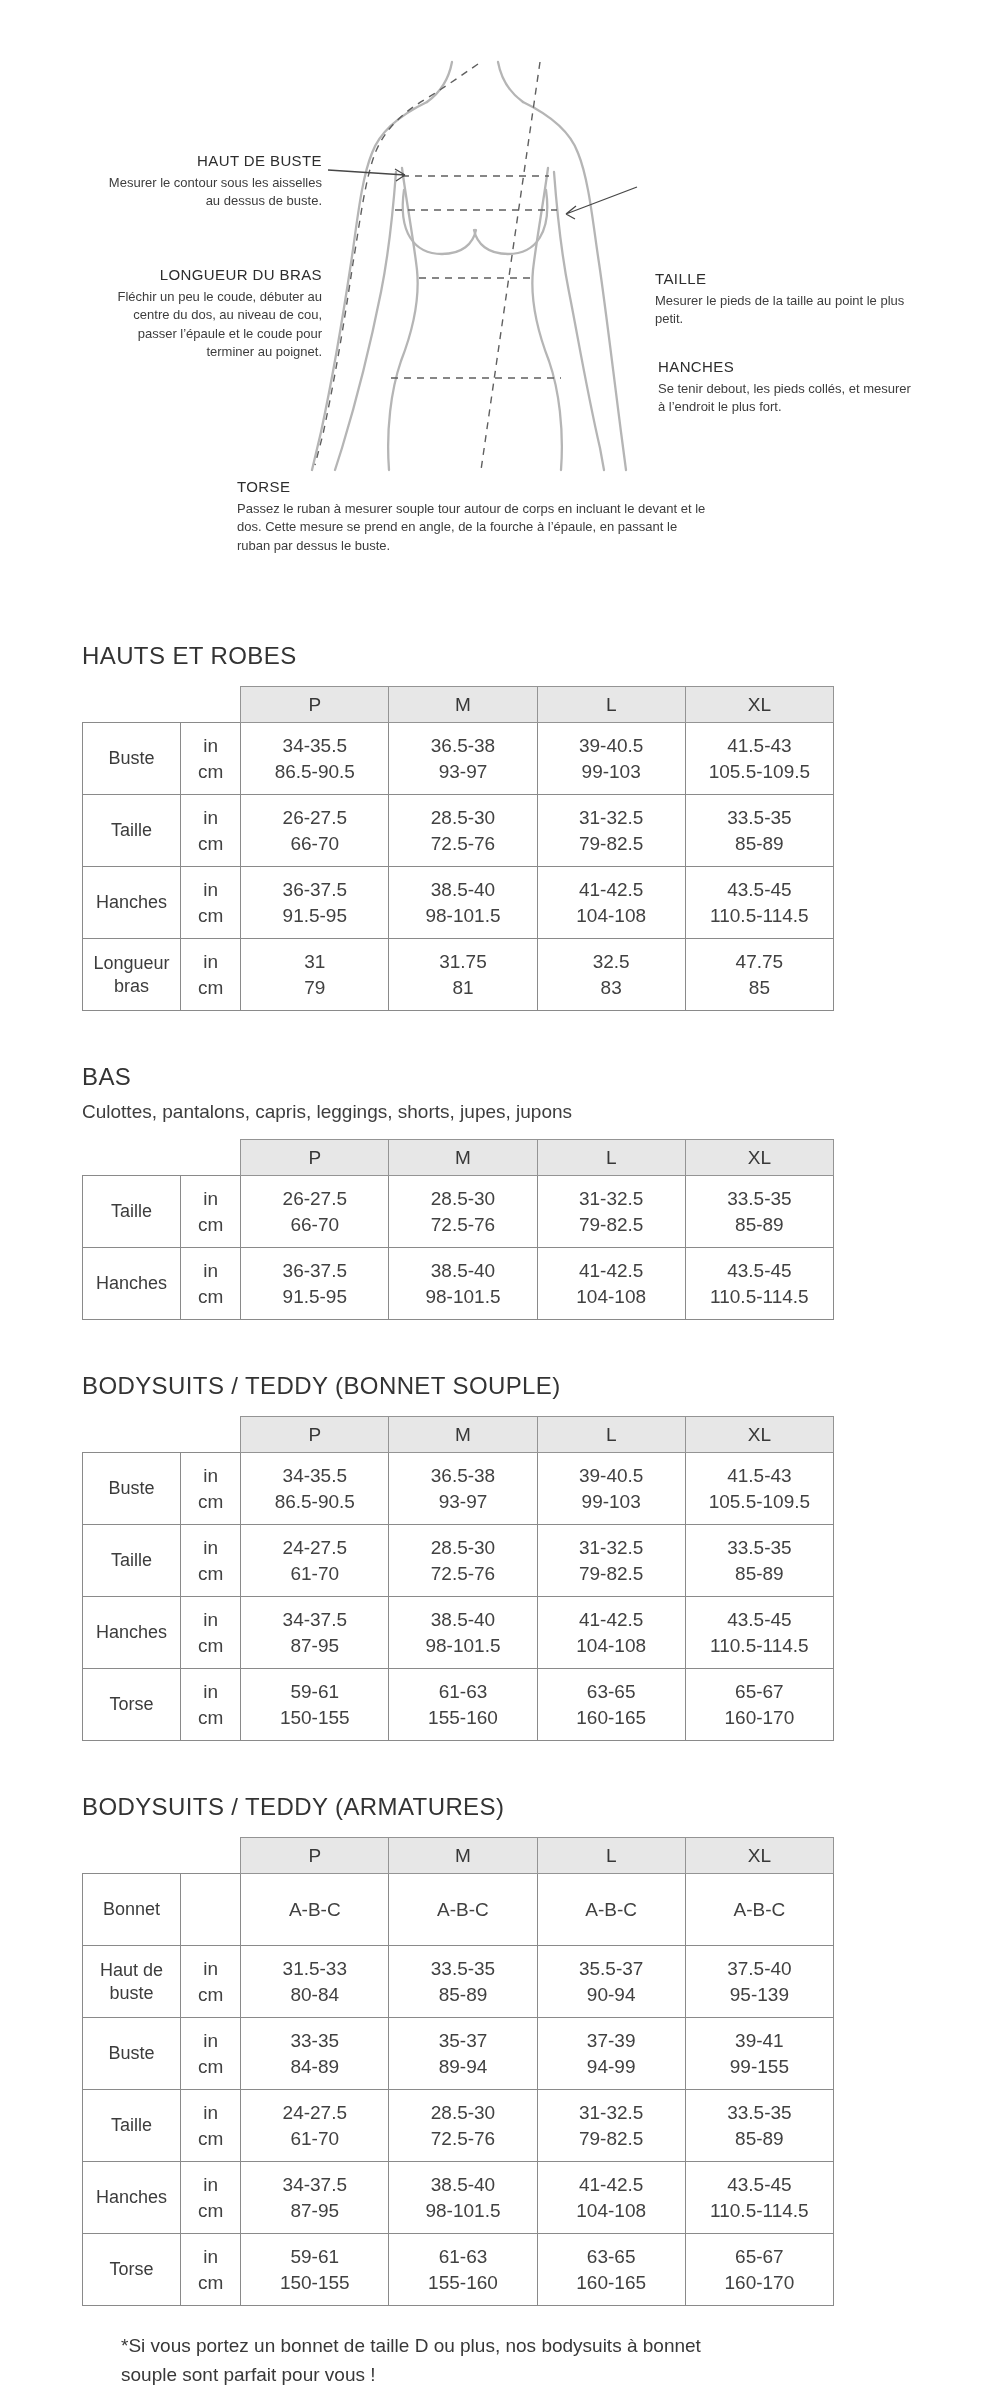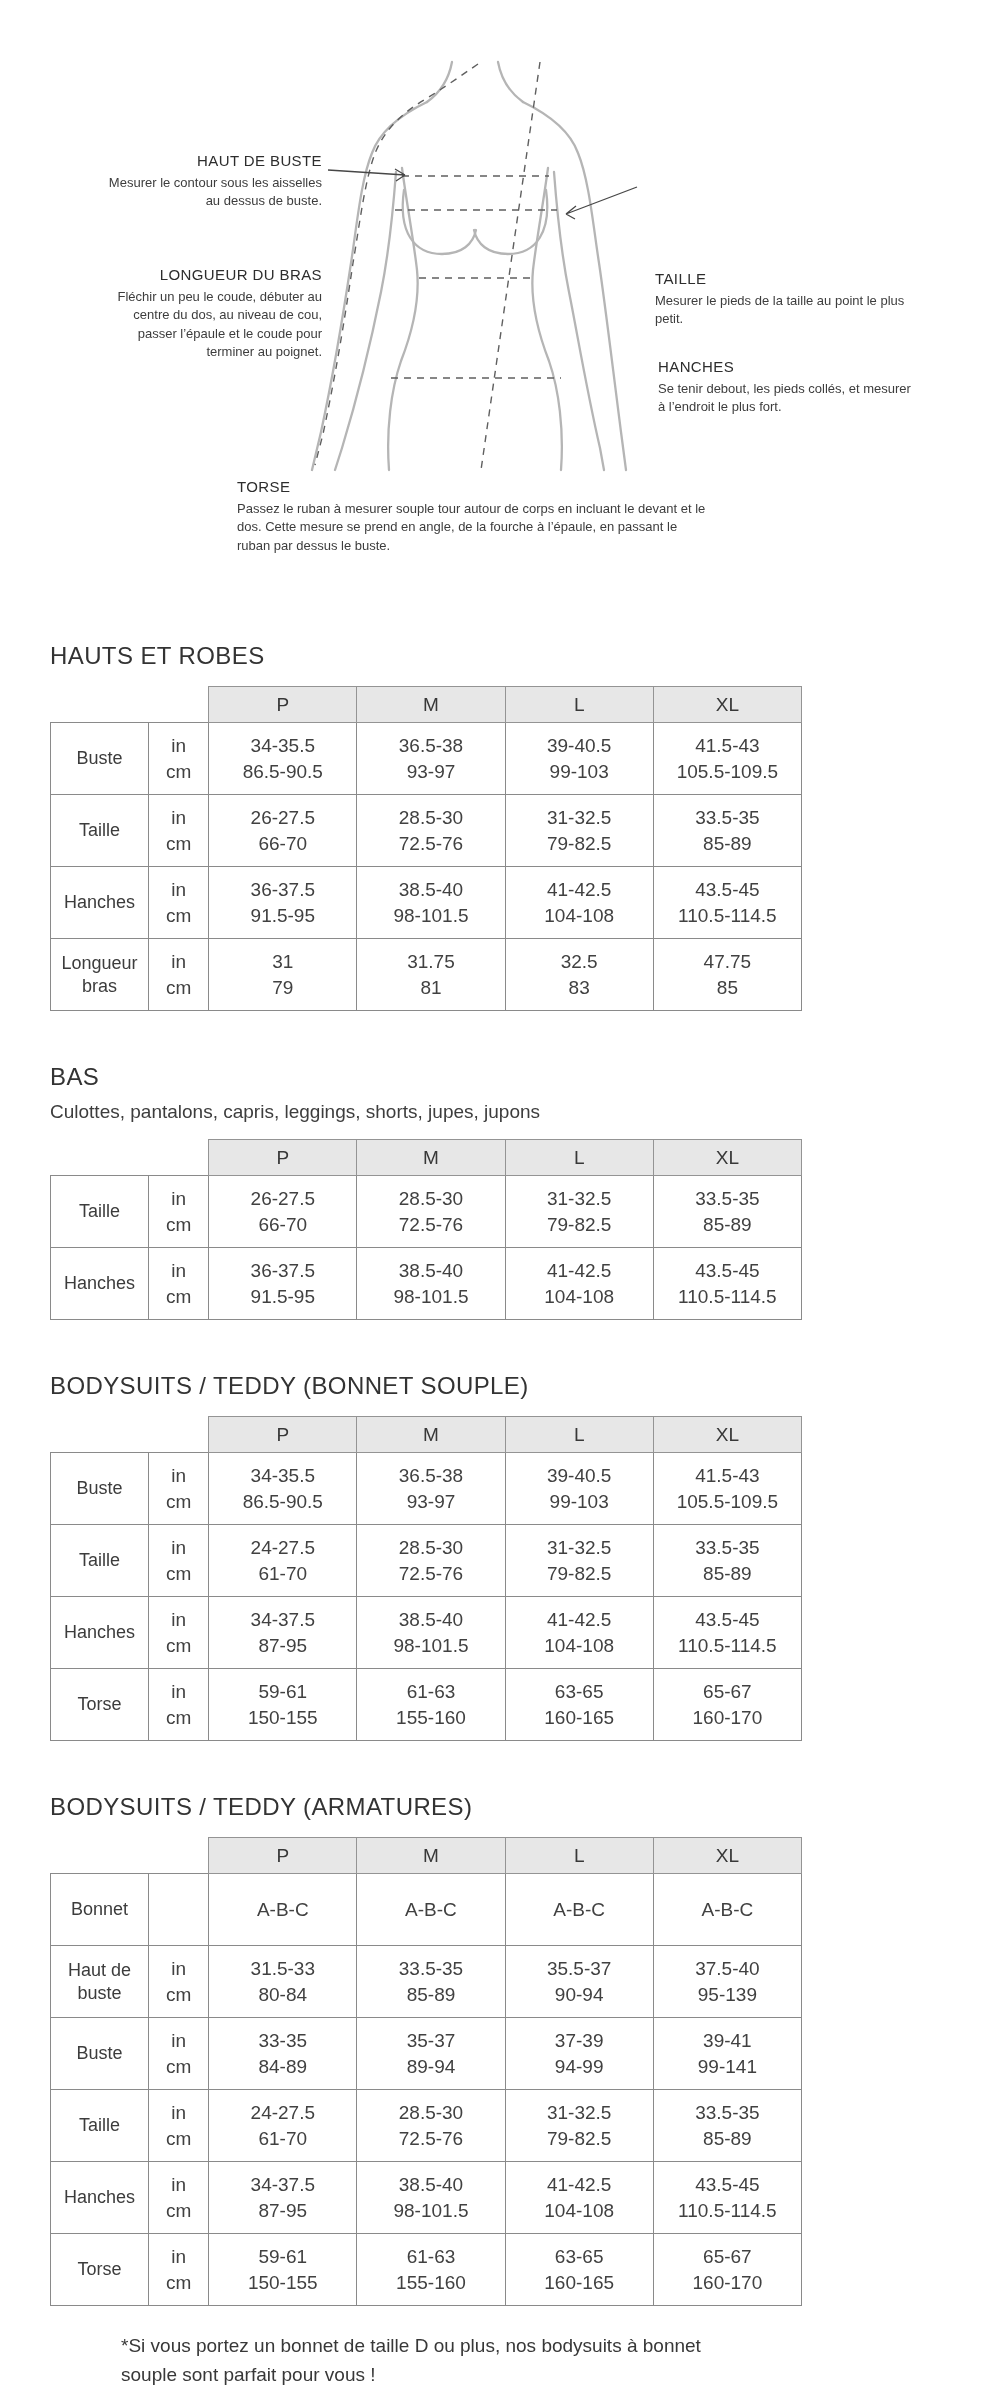--- a/index.html
+++ b/index.html
@@ -9,21 +9,21 @@
     position:relative;
   }
   
   .diagram { position:relative; height:600px; }
   .diagram svg { position:absolute; left:0; top:0; }
   .ann { position:absolute; }
   .ann.right-align { text-align:right; }
   .ann-title { font-size:15px; font-weight:500; color:#2d2d2d; letter-spacing:.4px; margin:0 0 5px 0; }
   .ann-text { font-size:13px; line-height:1.42; color:#3d3d3d; margin:0; }
   
-  .section { margin-left:50px; width:888px; }
+  .section { margin-left:82px; width:888px; }
   .mt-first { margin-top:42px; }
   .mt-next  { margin-top:52px; }
   .section-title { font-size:24px; font-weight:400; letter-spacing:.4px; color:#333333; margin:0; }
   .section-sub { font-size:19px; color:#3d3d3d; margin:10px 0 0 0; }
   .tbl-wrap { margin-top:16px; }
   table.size-table { border-collapse:collapse; table-layout:fixed; width:752px; color:#414141; }
   col.col-label { width:98px; } col.col-unit { width:60px; } col.col-size { width:148px; }
   th.blank { border:none; background:none; padding:0; }
   th.size { background:#e7e7e7; border:1px solid #949494; height:33px; font-weight:400; font-size:19px; color:#383838; }
   td { border:1px solid #8a8a8a; text-align:center; vertical-align:middle; height:67px; padding:2px; font-size:19px; }
@@ -480,21 +480,21 @@
             <td>
               <div class="line">35-37</div>
               <div class="line">89-94</div>
             </td>
             <td>
               <div class="line">37-39</div>
               <div class="line">94-99</div>
             </td>
             <td>
               <div class="line">39-41</div>
-              <div class="line">99-141</div>
+              <div class="line">99-155</div>
             </td>
           </tr>
           <tr>
             <td class="label">Taille</td>
             <td>
               <div class="line">in</div>
               <div class="line">cm</div>
             </td>
             <td>
               <div class="line">24-27.5</div>

